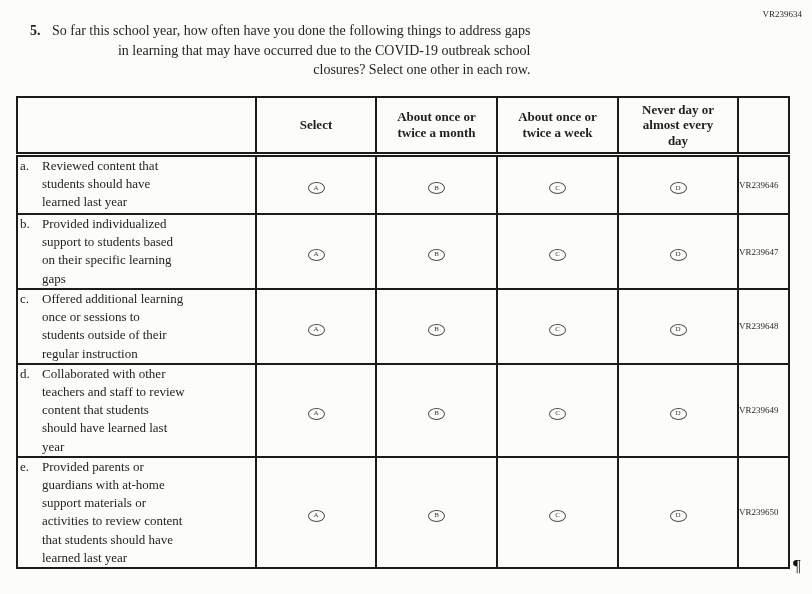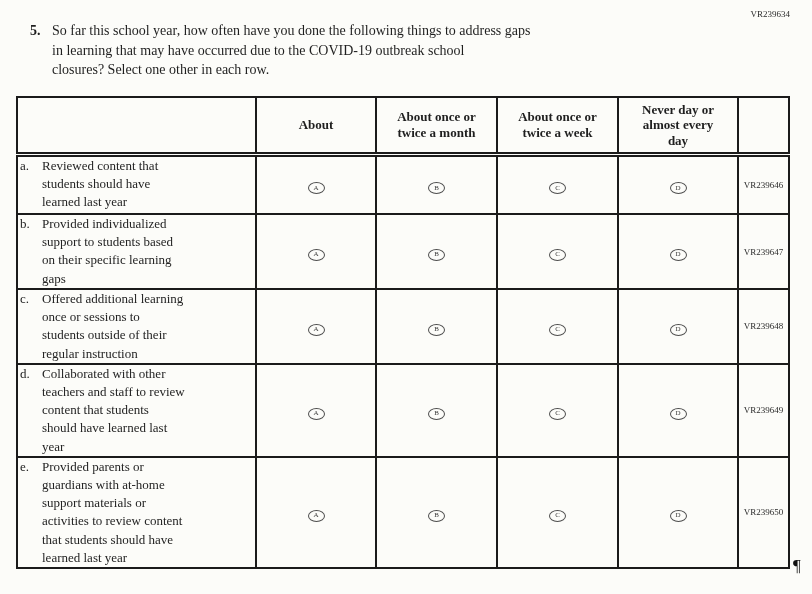--- a/index.html
+++ b/index.html
@@ -5,30 +5,30 @@
   html, body { margin: 0; padding: 0; }
   body {
     width: 812px; height: 594px;
     background: #fcfcf9;
     font-family: "Liberation Serif", serif;
     color: #1f1f1f;
     position: relative;
     overflow: hidden;
   }
   .page-code {
-    position: absolute; top: 9px; right: 22px;
+    position: absolute; top: 9px; right: 10px;
     font-size: 9px; color: #2b2b2b; letter-spacing: 0;
   }
   .question {
     position: absolute; left: 30px; top: 21px;
     display: flex; font-size: 14px; line-height: 19.5px;
     width: 700px;
   }
   .q-num { font-weight: bold; width: 22px; flex: none; }
-  .q-text { white-space: pre-line; }
+  .q-text { white-space: pre-line; text-align: right; }
   .q-bold { font-weight: normal; }
 
   table.survey {
     position: absolute; left: 16px; top: 96px;
     border-collapse: collapse; table-layout: fixed;
     width: 772px;
   }
   table.survey td {
     border: 2px solid #1b1b1b;
     padding: 0;
@@ -51,21 +51,21 @@
   .item-text { white-space: pre-line; }
   td.opt { text-align: center; vertical-align: middle; }
   .bubble {
     display: inline-flex; align-items: center; justify-content: center;
     width: 15px; height: 10px;
     border: 1px solid #4d4d4d; border-radius: 50%;
     font-size: 7px; line-height: 1; color: #3a3a3a;
     background: transparent;
   }
   td.code {
-    text-align: center; vertical-align: middle;
+    vertical-align: middle;
     font-size: 9px; color: #2b2b2b; padding: 0 1px;
   }
   .pilcrow {
     position: absolute; left: 793px; top: 556px;
     font-size: 17px; color: #101010;
   }
 </style>
 </head>
 <body>
 
@@ -83,21 +83,21 @@
     <col style="width:239px">
       <col style="width:120px">
       <col style="width:121px">
     <col style="width:121px">
       <col style="width:120px">
       <col style="width:51px">
   </colgroup>
   <tbody>
       <tr class="head" style="height:57px">
     <td></td>
-    <td>About</td>
+    <td>Select</td>
     <td>About once or
 twice a month</td>
     <td>About once or
 twice a week</td>
     <td>Never day or
 almost every
 day</td>
     <td></td>
   </tr>
 

